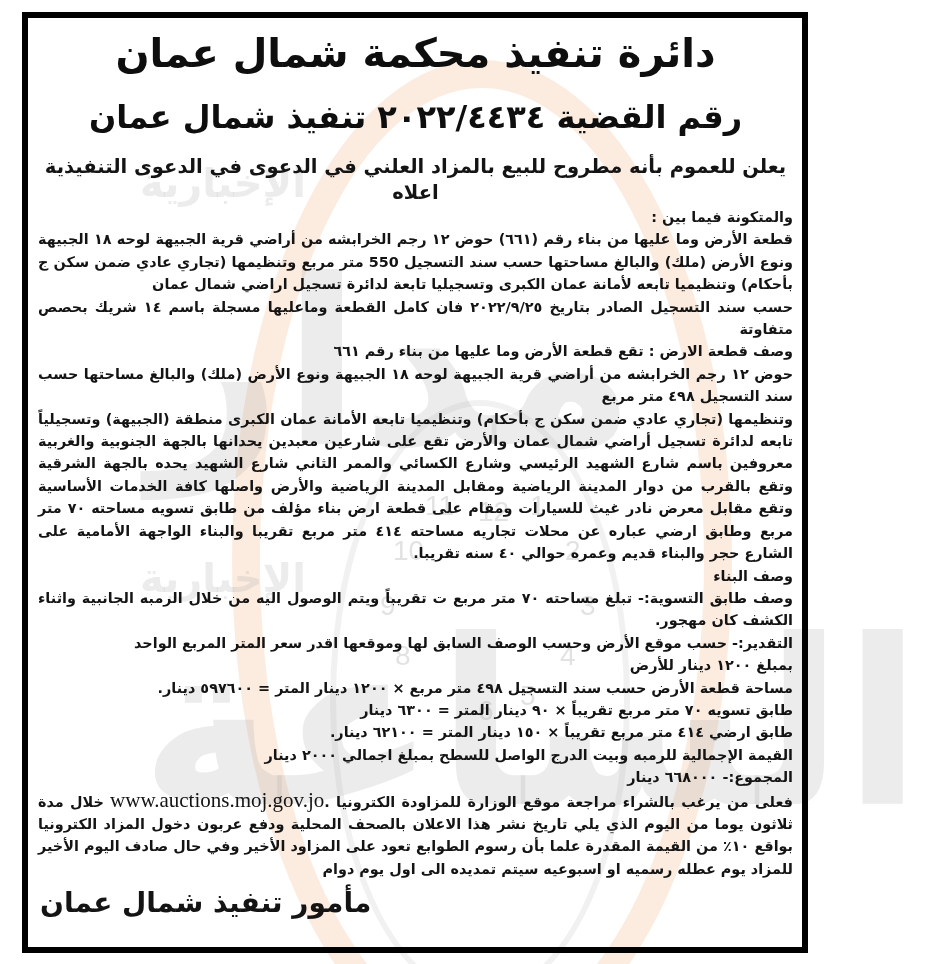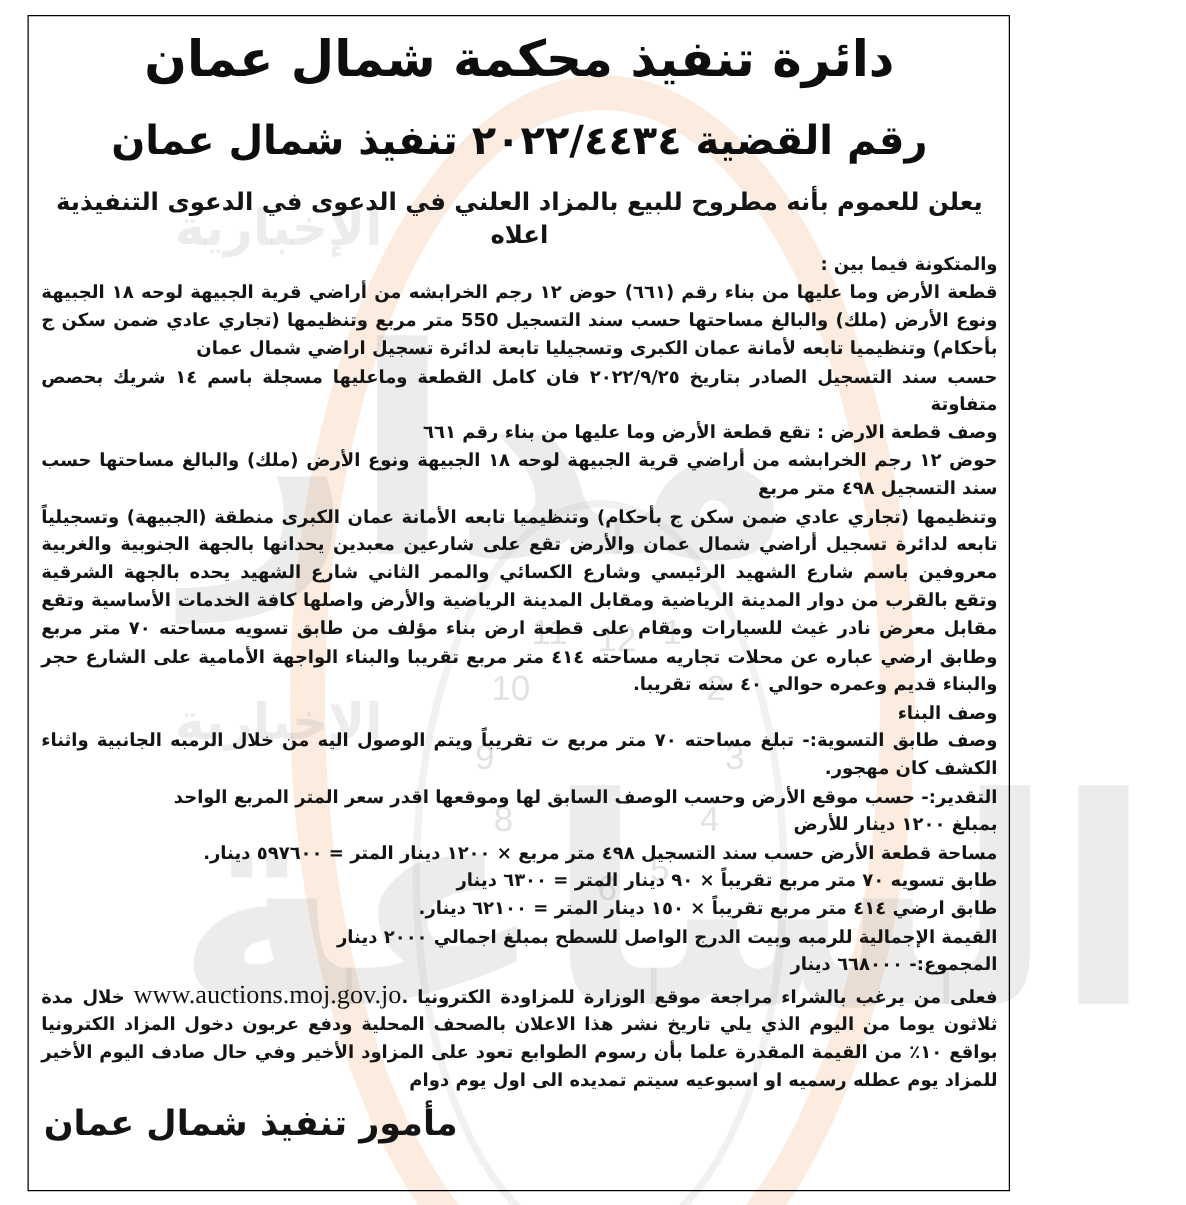--- a/index.html
+++ b/index.html
@@ -26,21 +26,21 @@
     .wm-t2 { left: 140px; top: 610px; font-size: 230px; line-height: 1; }
     .wm-t3 { left: 140px; top: 160px; font-size: 40px; }
     .wm-t4 { left: 140px; top: 555px; font-size: 40px; }
     .wm-num {
       font-family: "Liberation Sans", sans-serif; font-size: 28px;
       color: rgba(150, 150, 150, 0.28);
     }
 
     .frame {
       position: absolute; left: 22px; top: 12px; width: 786px; height: 941px;
-      border: 1px solid #000000; box-sizing: border-box; z-index: 1;
+      border: 6px solid #000000; box-sizing: border-box; z-index: 1;
       direction: rtl; padding: 0 9px 0 10px;
     }
     .title {
       text-align: center; font-weight: bold; margin: 0;
       font-family: "DejaVu Sans", sans-serif; color: #0e0e0e;
     }
     .title-1 { font-size: 40px; line-height: 50px; margin-top: 10px; }
     .title-2 { font-size: 32px; line-height: 50px; margin-top: 14px; }
     .subtitle {
       text-align: center; font-weight: bold; font-size: 19.5px;

